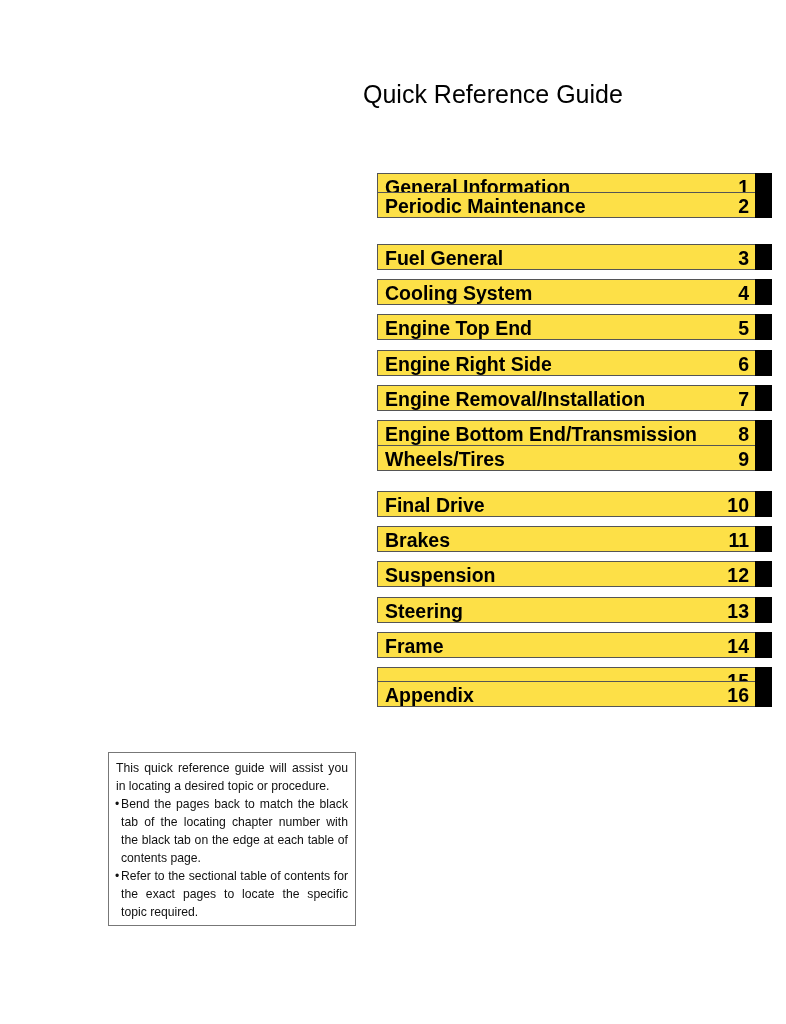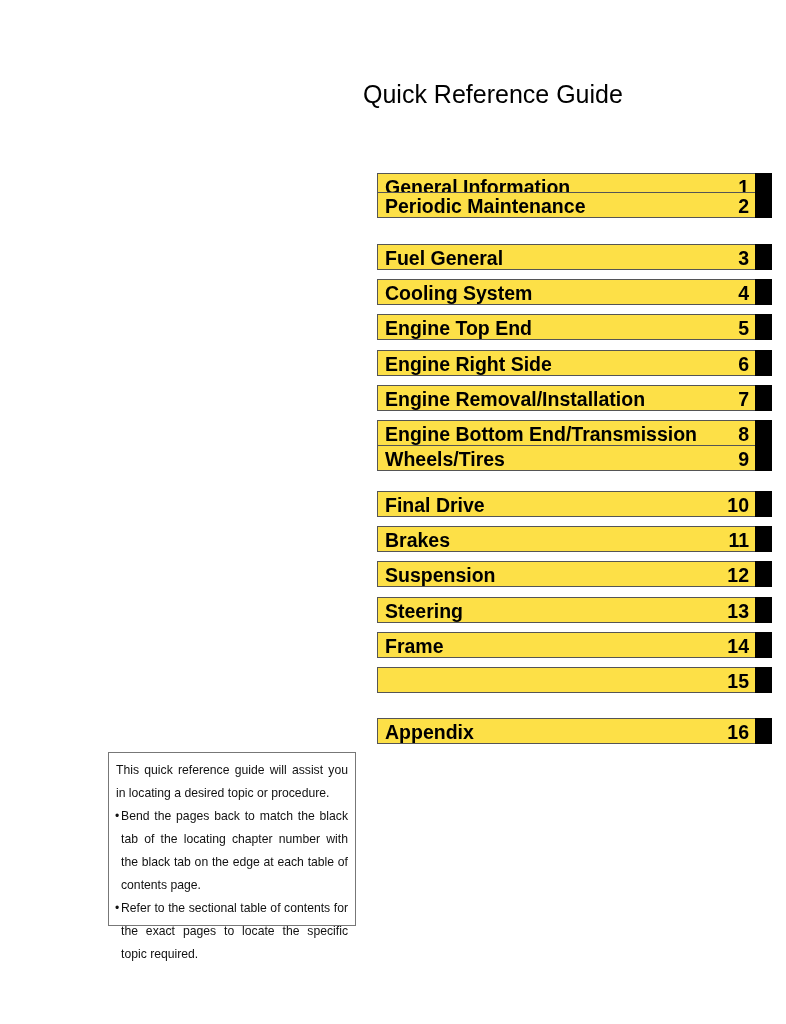--- a/index.html
+++ b/index.html
@@ -77,21 +77,21 @@
     .note-box {
       position: absolute;
       left: 108px;
       top: 752px;
       width: 248px;
       height: 174px;
       box-sizing: border-box;
       border: 1px solid #777;
       padding: 6px 7px 0 7px;
       font-size: 12.2px;
-      line-height: 23px;
+      line-height: 18px;
       color: #111;
     }
     .note-intro {
       text-align: justify;
       text-align-last: left;
     }
     .note-bullet {
       position: relative;
       padding-left: 5px;
       text-align: justify;
@@ -208,21 +208,21 @@
         <span class="toc-num">14</span>
       </div>
       <div class="toc-tab"></div>
     </div>
     <div class="toc-row" style="top:494.2px">
       <div class="toc-box">
         <span class="toc-num">15</span>
       </div>
       <div class="toc-tab"></div>
     </div>
-    <div class="toc-row" style="top:545px">
+    <div class="toc-row" style="top:508px">
       <div class="toc-box">
         <span class="toc-label">Appendix</span>
         <span class="toc-num">16</span>
       </div>
       <div class="toc-tab"></div>
     </div>
   </div>
 
   <div class="note-box">
     <div class="note-intro">This quick reference guide will assist you in locating a desired topic or procedure.</div>

